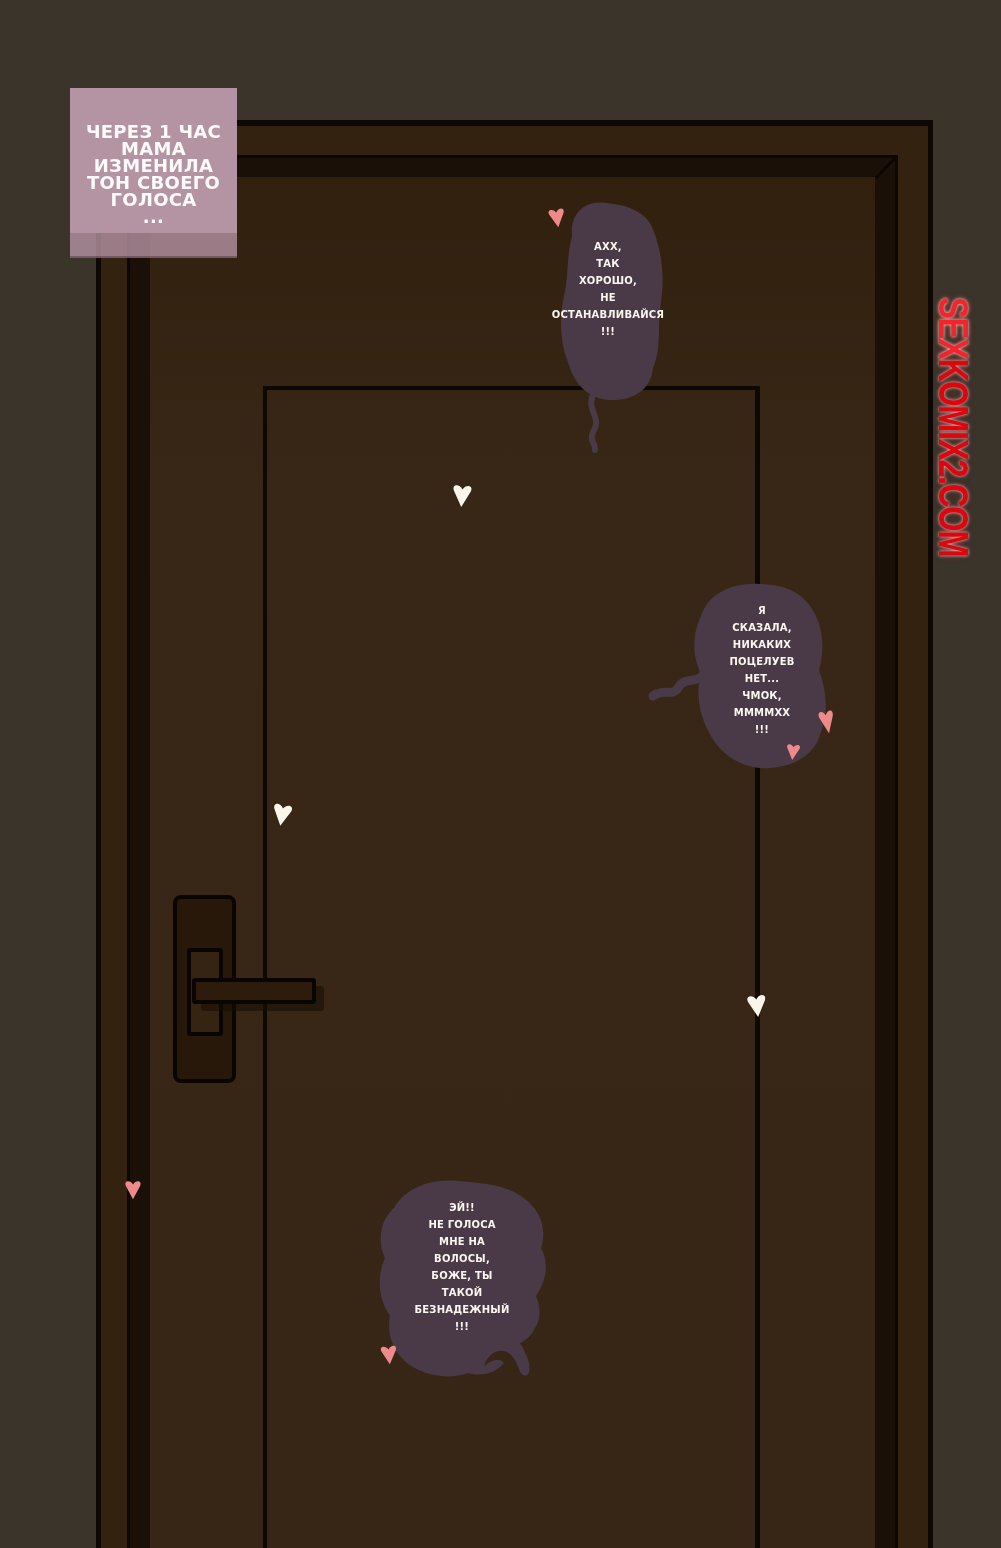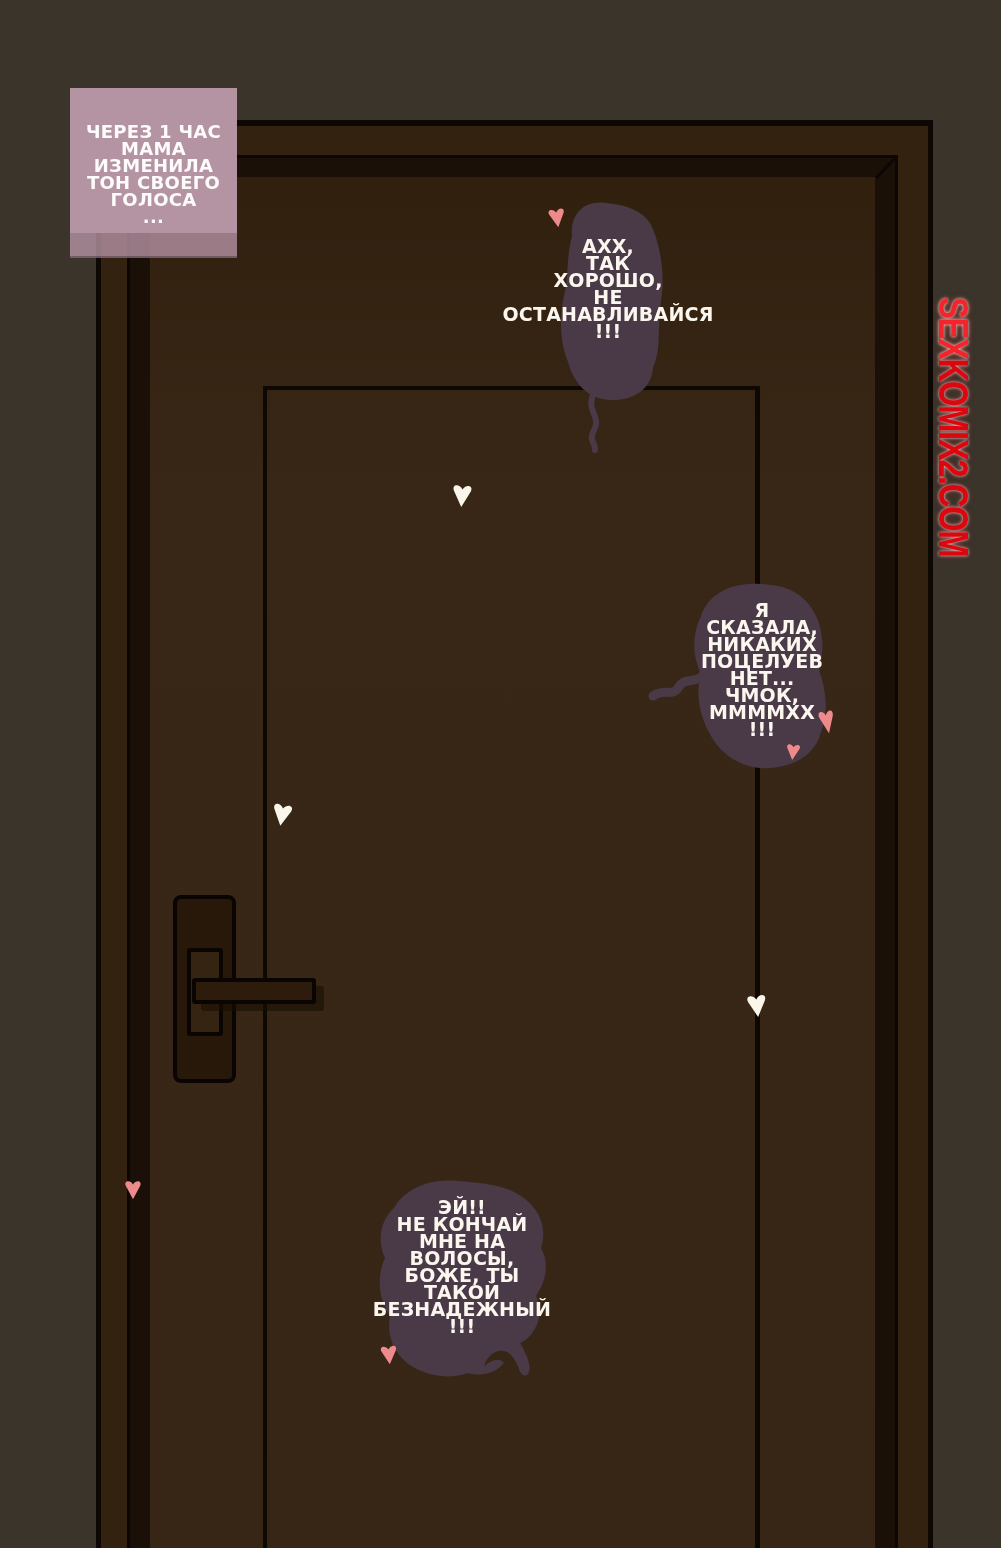--- a/index.html
+++ b/index.html
@@ -33,21 +33,21 @@
 
   
   .caption-box{left:70px;top:88px;width:167px;height:145px;background:#b494a3;}
   .caption-box-fade{left:70px;top:233px;width:167px;height:25px;background:rgba(181,148,164,.8);
                     border-bottom:2px solid rgba(40,25,35,.35);}
   .caption-text{left:70px;top:123px;width:167px;text-align:center;color:#fdfcfa;
                 font-weight:700;font-size:18px;line-height:17px;letter-spacing:.3px;
                 white-space:pre-line;}
 
   
-  .bubble-text{text-align:center;color:#fbf6ee;font-weight:700;font-size:19px;
+  .bubble-text{text-align:center;color:#fbf6ee;font-weight:700;font-size:10px;
                line-height:17px;letter-spacing:.2px;white-space:pre-line;}
   .bt1{left:458px;top:238px;width:300px;}
   .bt2{left:612px;top:602px;width:300px;}
   .bt3{left:312px;top:1199px;width:300px;}
 
   
   .watermark{left:977px;top:297px;transform:rotate(90deg) scaleY(1.28);transform-origin:0 0;
              white-space:nowrap;font-family:"Liberation Sans",sans-serif;font-weight:700;
              font-size:33px;letter-spacing:-1.5px;}
   .wm-sex{color:#f5232b;text-shadow:0 0 3px rgba(255,255,255,.9),0 0 6px rgba(255,40,40,.55);}
@@ -126,21 +126,21 @@
 !!!</div>
   <div class="abs bubble-text bt2">Я
 СКАЗАЛА,
 НИКАКИХ
 ПОЦЕЛУЕВ
 НЕТ...
 ЧМОК,
 ММММХХ
 !!!</div>
   <div class="abs bubble-text bt3">ЭЙ!!
-НЕ КОНЧАЙ
+НЕ ГОЛОСА
 МНЕ НА
 ВОЛОСЫ,
 БОЖЕ, ТЫ
 ТАКОЙ
 БЕЗНАДЕЖНЫЙ
 !!!</div>
 
   <div class="abs watermark">
     <span class="wm-sex">SEX</span><span class="wm-rest">KOMIX2.COM</span>
   </div>

